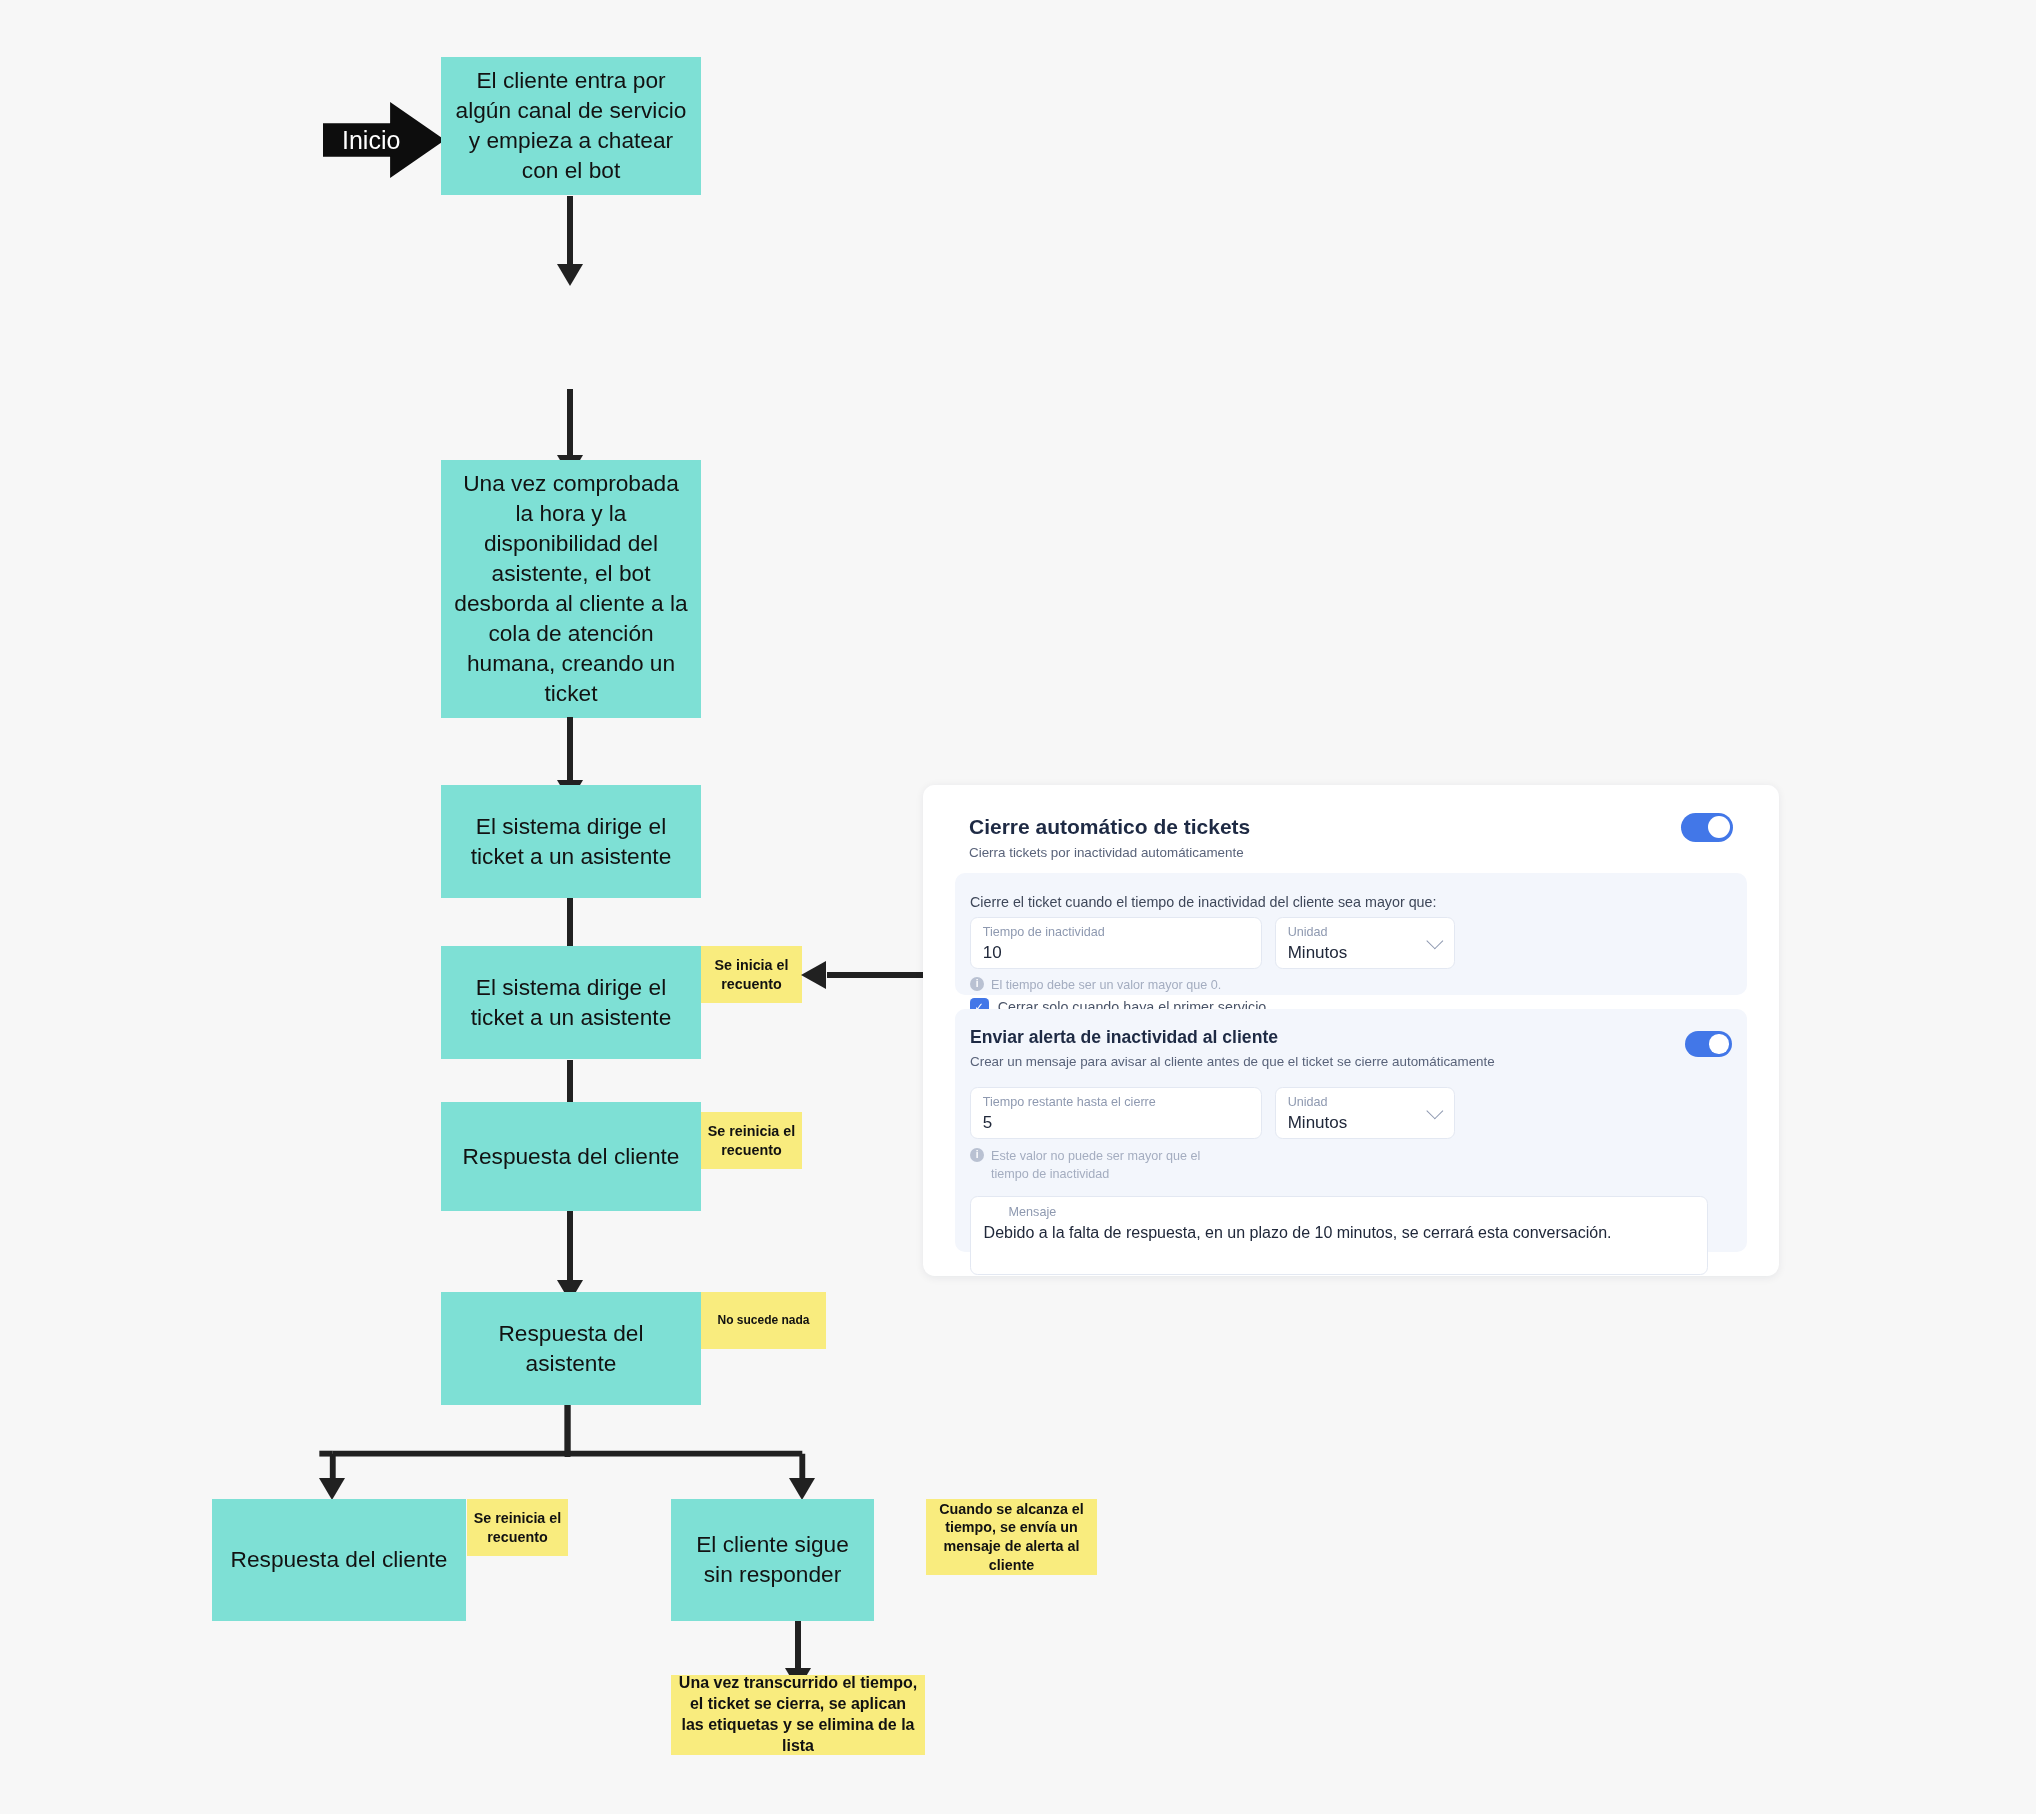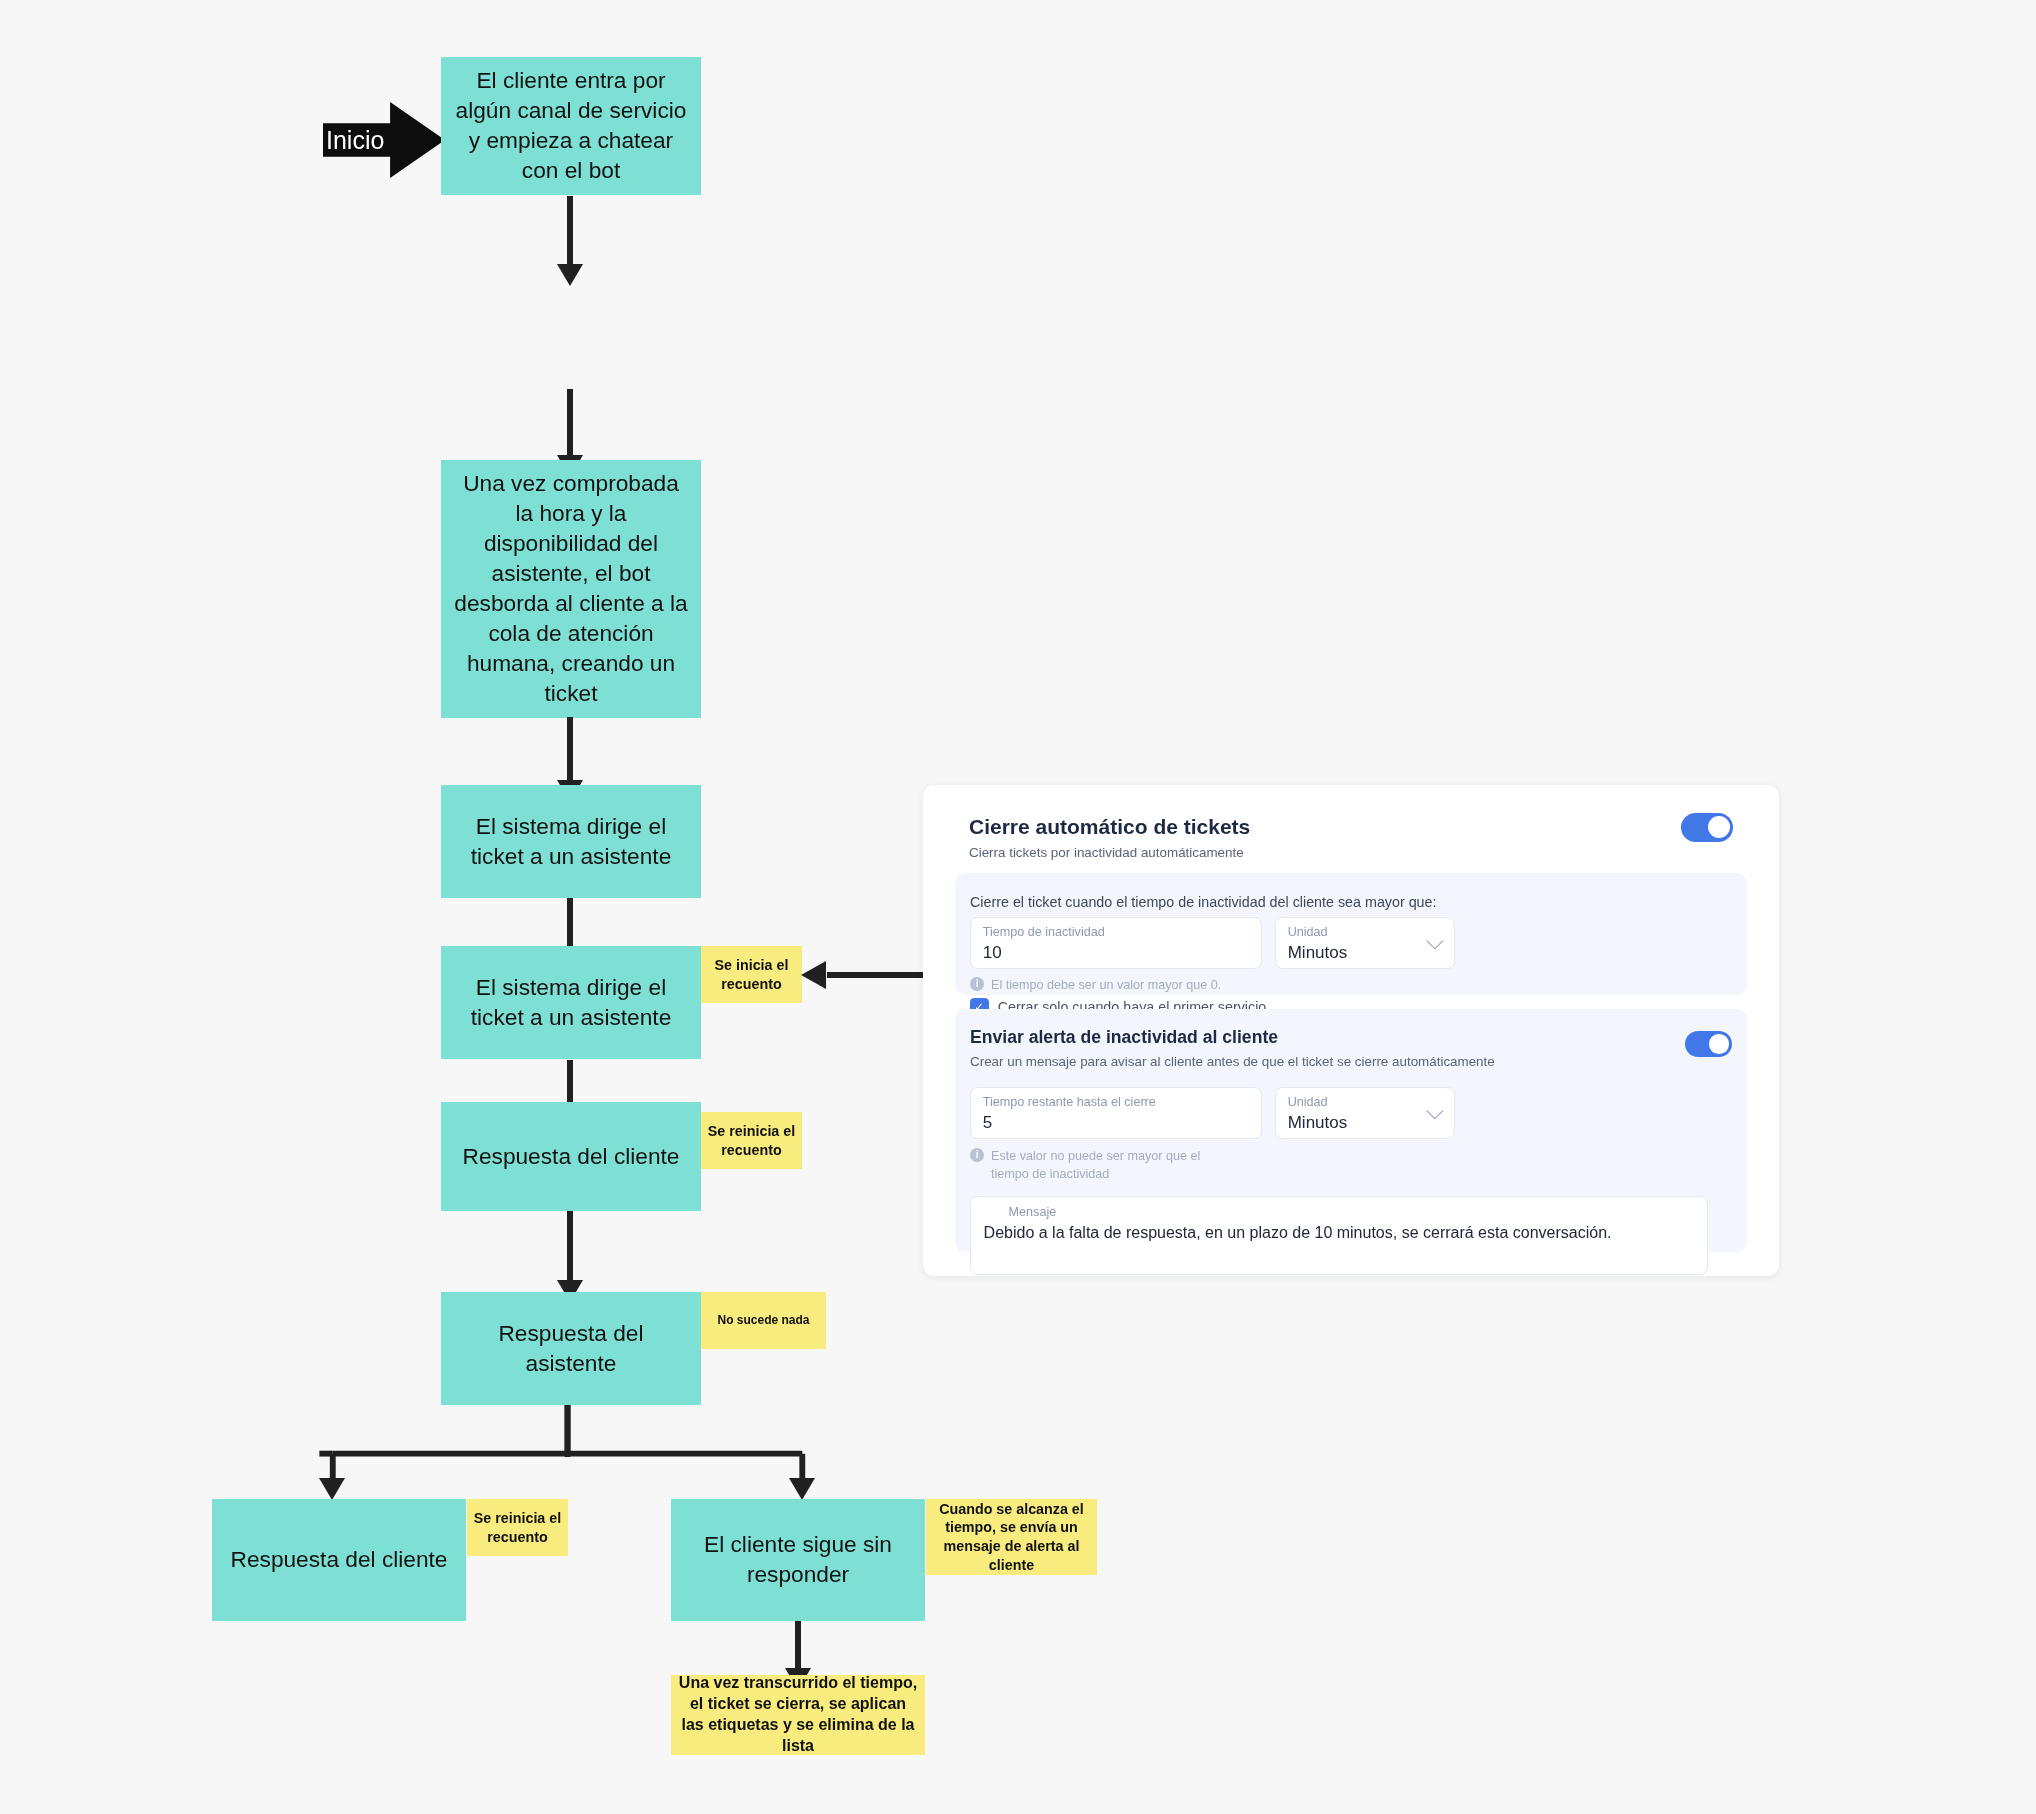--- a/index.html
+++ b/index.html
@@ -49,21 +49,21 @@
     border-right: 25px solid #212121;
   }
   .branch-svg { position: absolute; overflow: visible; }
 
   
   .start-arrow {
     position: absolute;
     background: #0d0d0d;
     color: #ffffff;
     display: flex; align-items: center; justify-content: flex-start;
-    padding-left: 3px;
+    padding-left: 19px;
     clip-path: polygon(0 28%, 55% 28%, 55% 0, 100% 50%, 55% 100%, 55% 72%, 0 72%);
   }
 
   
   .panel {
     position: absolute;
     background: #ffffff;
     border-radius: 11.7px;
     box-shadow: 0 1.7px 8.4px rgba(20,30,60,.07);
   }
@@ -227,21 +227,21 @@
   <div class="head-down" style="left:789px; top:1478px;"></div>
 
   <div class="node" style="left:212px; top:1499px; width:254px; height:122px; font-size:22.7px;">
     <span>Respuesta del cliente</span>
   </div>
 
   <div class="note" style="left:467px; top:1499px; width:101px; height:57px; font-size:14.3px;">
     <span>Se reinicia el recuento</span>
   </div>
 
-  <div class="node" style="left:671px; top:1499px; width:254px; height:122px; font-size:22.7px;">
+  <div class="node" style="left:671px; top:1499px; width:203px; height:122px; font-size:22.7px;">
     <span>El cliente sigue sin responder</span>
   </div>
 
   <div class="note" style="left:926px; top:1499px; width:171px; height:76px; font-size:14.3px;">
     <span>Cuando se alcanza el tiempo, se envía un mensaje de alerta al cliente</span>
   </div>
 
   <div class="shaft-v" style="left:795px; top:1621px; height:52px;"></div>
   <div class="head-down" style="left:785px; top:1668px;"></div>
 

